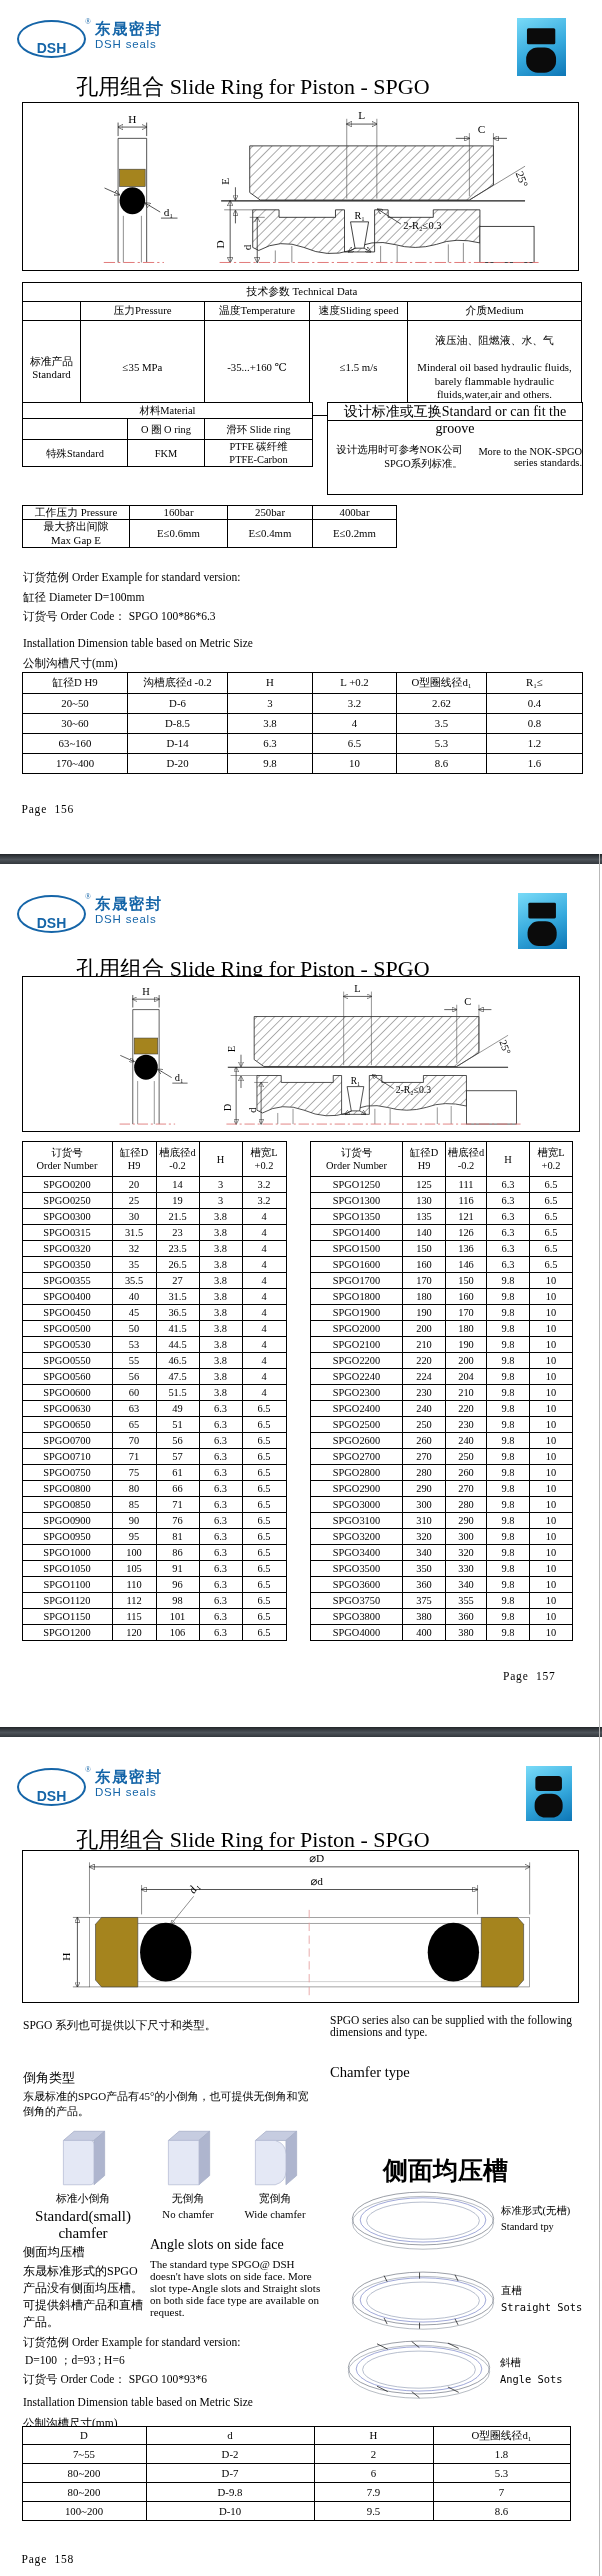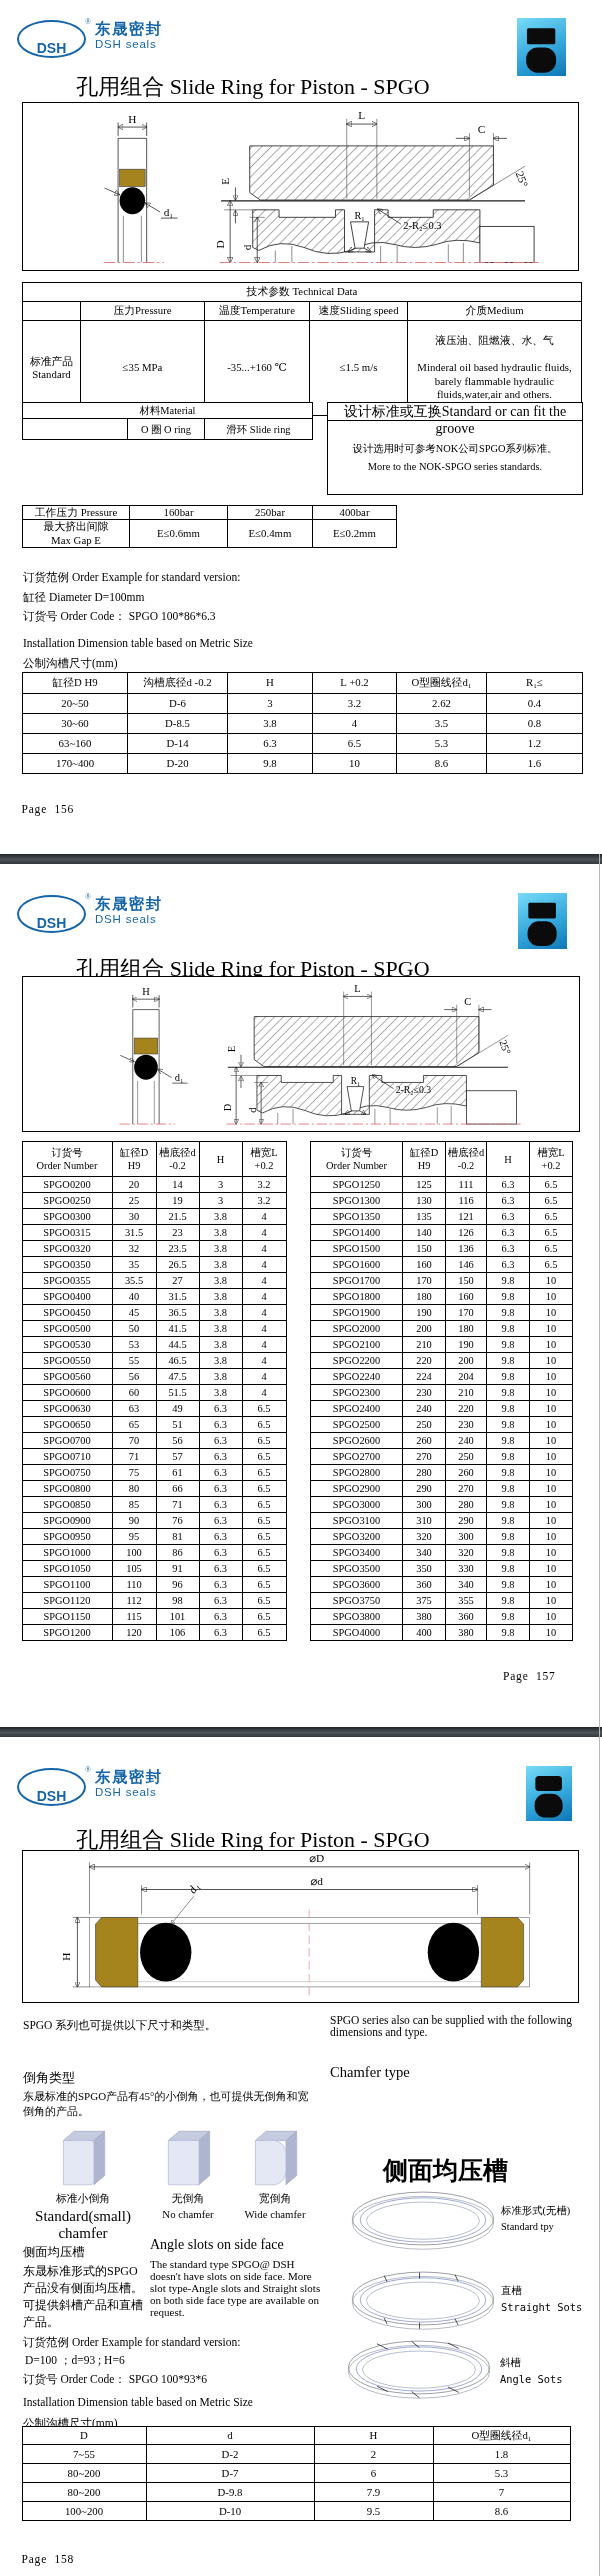--- a/index.html
+++ b/index.html
@@ -31,22 +31,22 @@
   table.doctable td,table.doctable th{border:1.2px solid #000;text-align:center;vertical-align:middle;
       font-weight:normal;white-space:pre-line;padding:0 1.5px;line-height:1.25}
   .t14 td,.t14 th{font-size:10.8px}
   .t13 td,.t13 th{font-size:10.4px}
   .ptable th{height:34px;font-size:10.4px;line-height:1.45}
   .ptable td{height:15px;font-size:10.4px;line-height:1}
   .medcell{font-size:10px;line-height:1.3}
   
   .stdbox{position:absolute;border:1.5px solid #000;background:#fff}
   .stdbox-title{height:17px;line-height:17px;border-bottom:1.2px solid #000;text-align:center;font-size:14px}
-  .stdbox-body{display:flex;flex-direction:column;justify-content:center;align-items:center;height:72px;
-      font-size:10.4px;gap:4.6px;text-align:center}
+  .stdbox-body{display:flex;flex-direction:row;justify-content:center;align-items:center;height:72px;
+      font-size:10.4px;gap:4.6px;text-align:right}
   .txt{position:absolute;font-size:11.5px}
   .pre{white-space:pre}
   
   svg.dwg line, svg.dwg path, svg.dwg polygon, svg.dwg rect, svg.dwg ellipse{stroke:#1d1d1d;stroke-width:1;fill:none}
   svg.dwg text{font-family:"Liberation Serif",serif;font-size:15px;fill:#000;stroke:none;text-anchor:middle}
   svg.dwg .thin{stroke-width:0.8;stroke:#444}
   svg.dwg .cl{stroke:#e07878;stroke-width:1.3;stroke-dasharray:15 4 3 4}
   svg.dwg .clv{stroke:#e49b9b;stroke-width:1.1;stroke-dasharray:11 6}
   svg.dwg .gold{fill:#a5841e;stroke:#3a3a3a;stroke-width:0.8}
   svg.dwg .blk{fill:#000;stroke:none}
@@ -249,20 +249,26 @@
           <tr style="height:16px">
             <td colspan="3">材料Material</td>
           </tr>
       <tr style="height:21px">
         <td></td>
         <td>O 圈 O ring</td>
         <td>滑环 Slide ring</td>
       </tr>
       </tbody>
         <tbody>
+          <tr>
+            <td>特殊Standard</td>
+            <td>FKM</td>
+            <td>PTFE 碳纤维
+PTFE-Carbon</td>
+          </tr>
         </tbody>
     </table>
 
     <div class="stdbox" style="left:327px;top:402px;width:254px;height:91px">
       <div class="stdbox-title">设计标准或互换Standard or can fit the groove</div>
       <div class="stdbox-body">
         <div>设计选用时可参考NOK公司SPGO系列标准。</div>
         <div>More to the NOK-SPGO series standards.</div>
       </div>
     </div>

